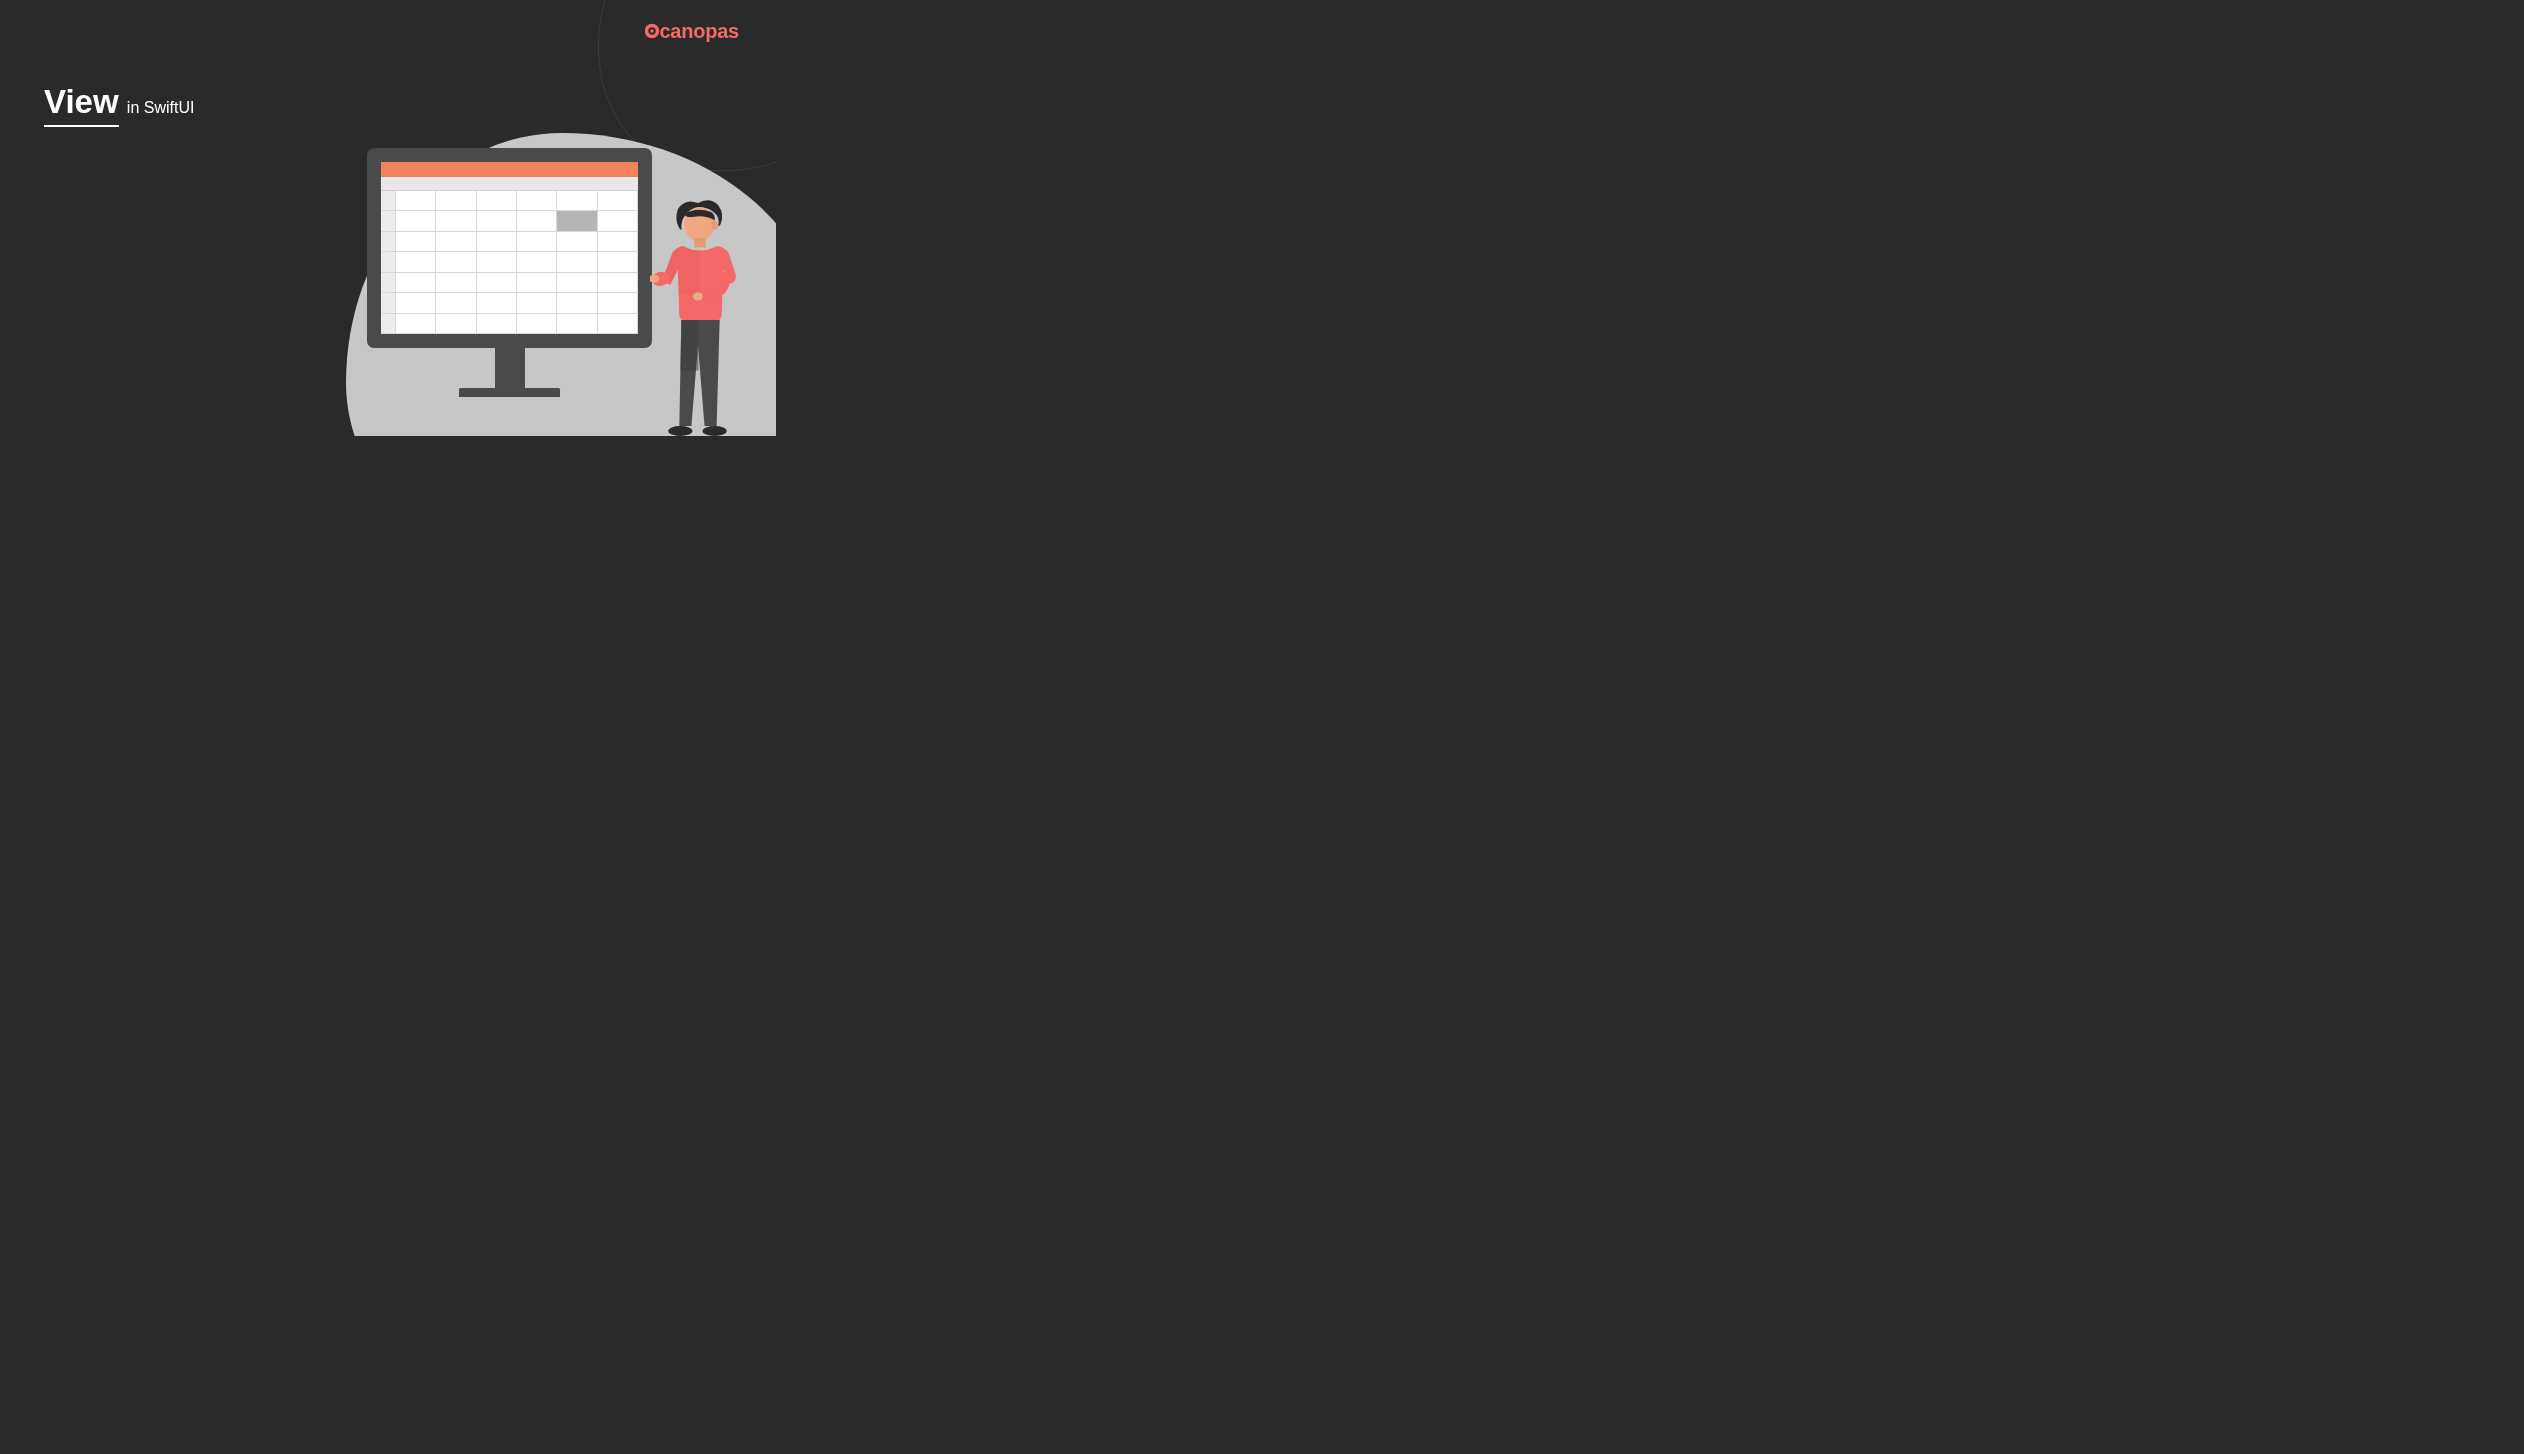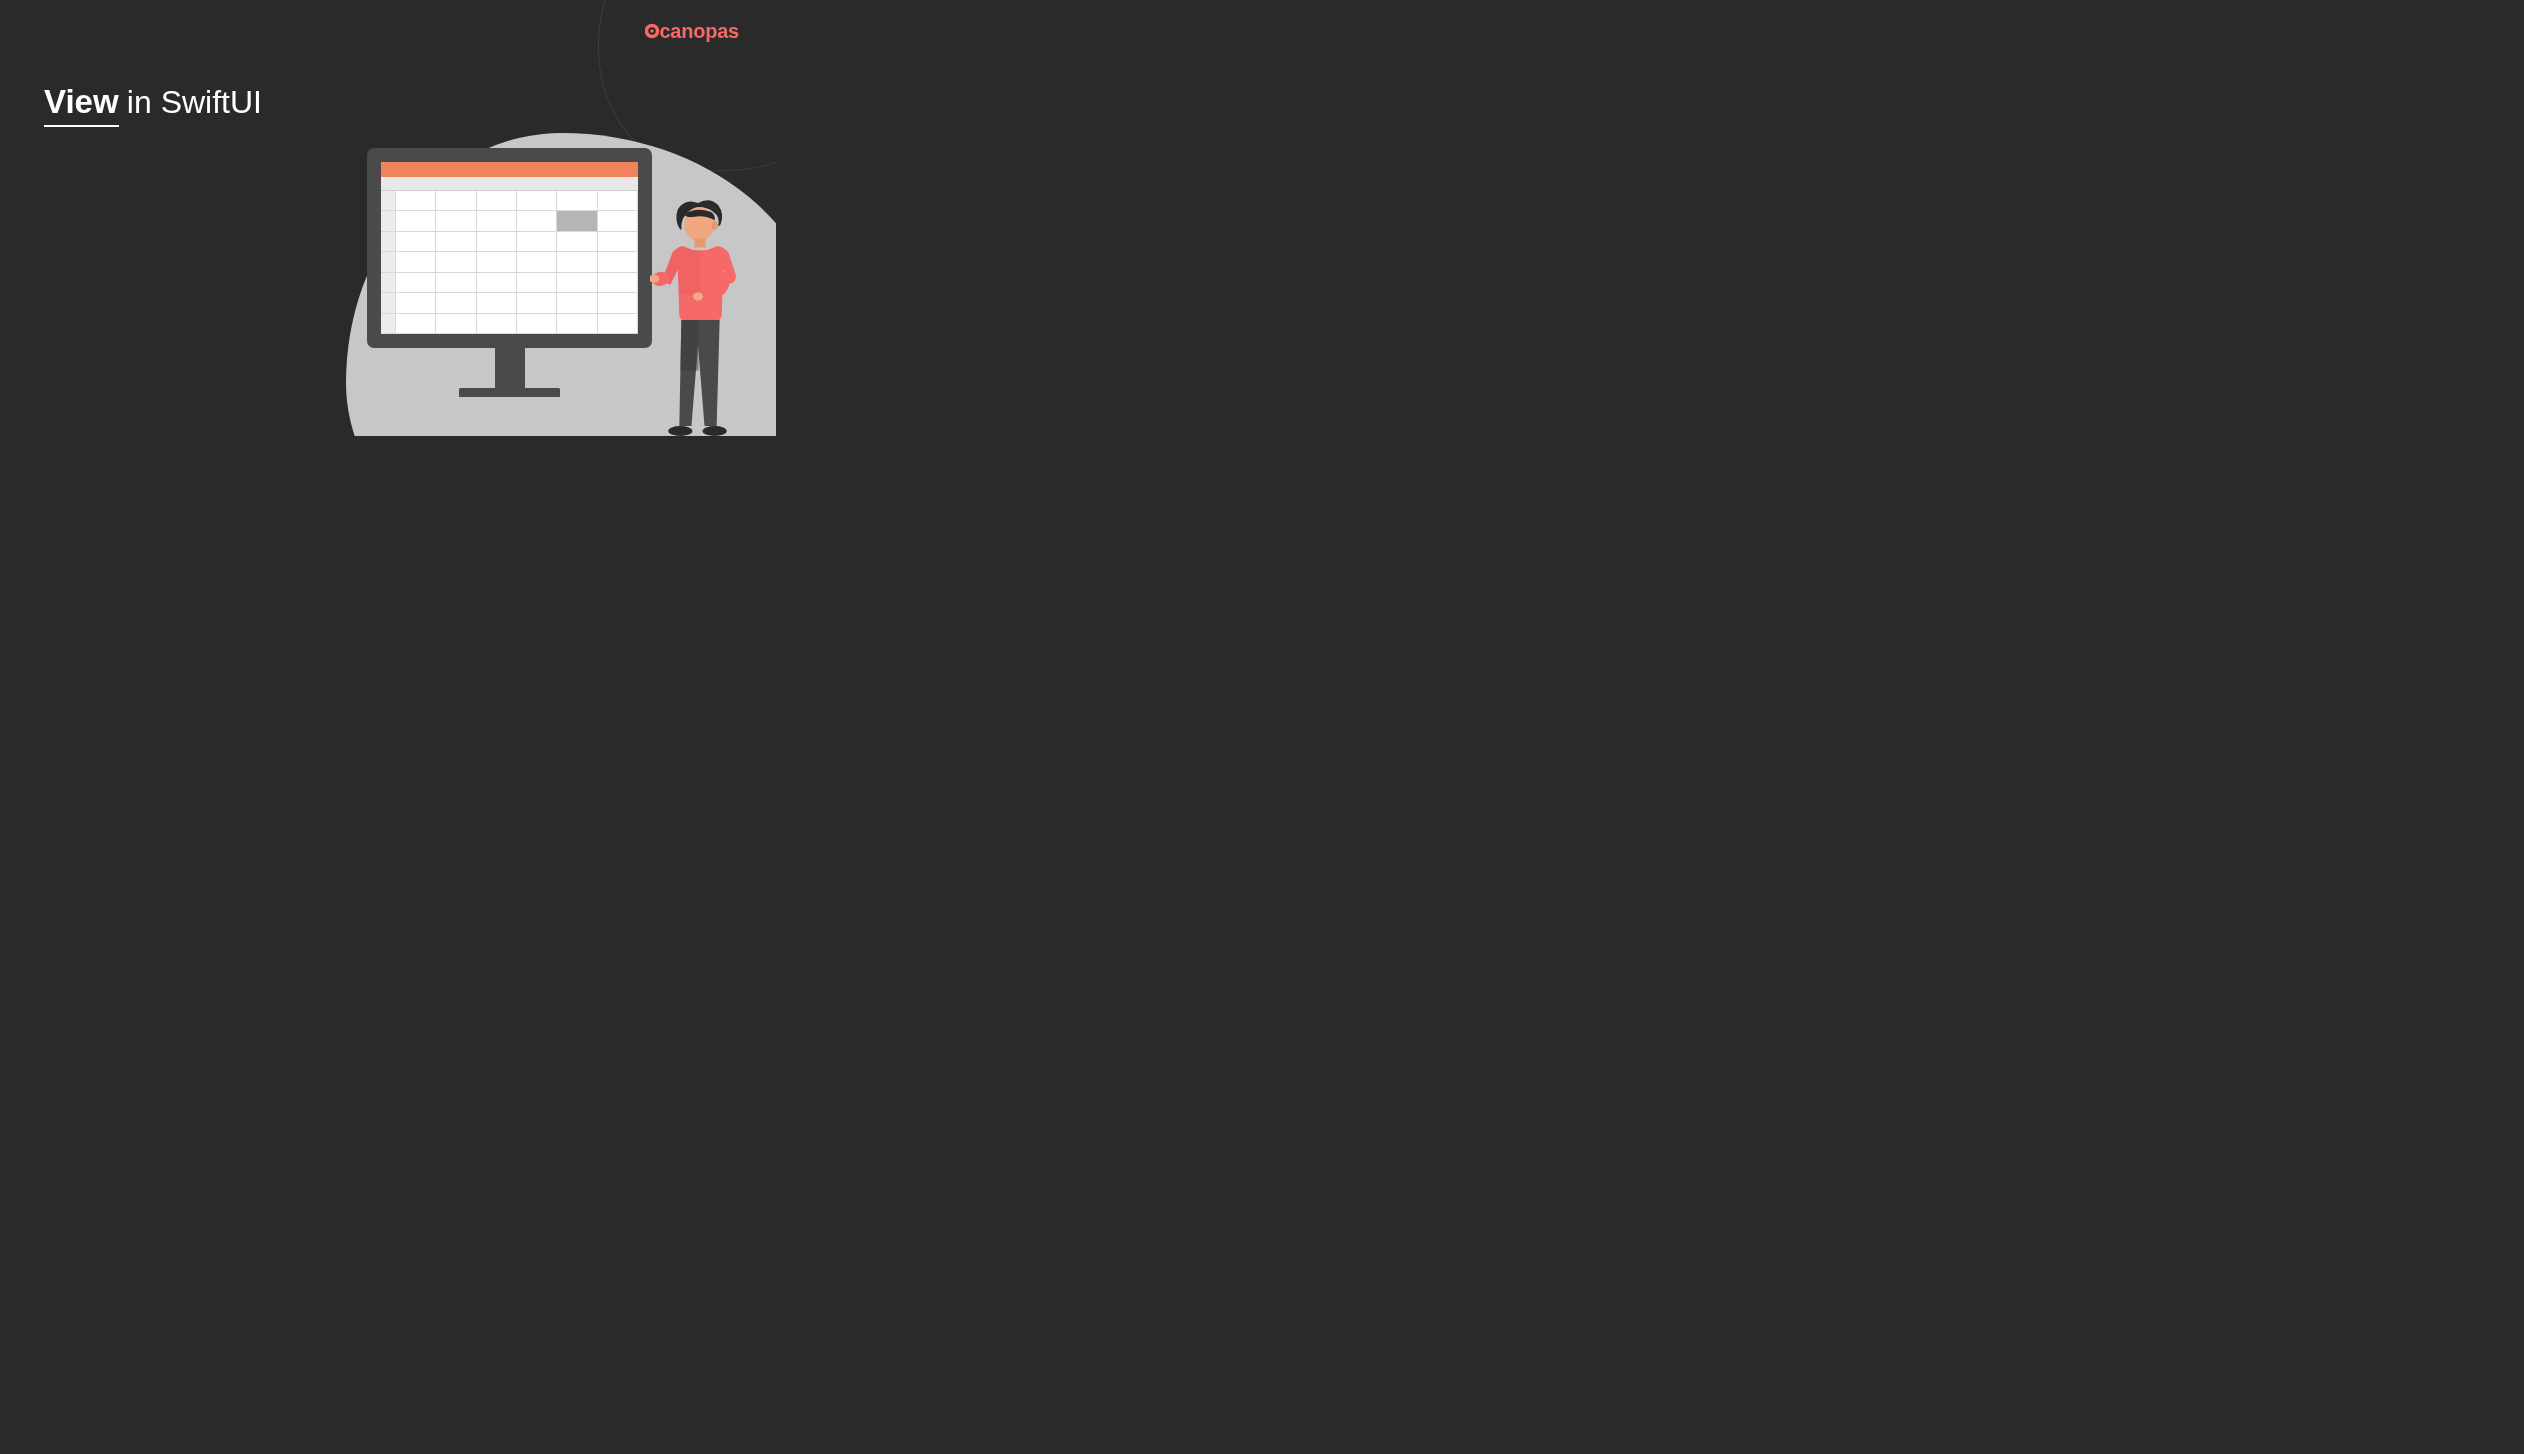--- a/index.html
+++ b/index.html
@@ -42,21 +42,21 @@
       margin-bottom: 19px;
     }
     .title-line2 {
       font-size: 33px;
       font-weight: 700;
       border-bottom: 2.5px solid #ffffff;
       padding-bottom: 4px;
       display: inline-block;
     }
     .title-sub {
-      font-size: 32px;
+      font-size: 16px;
       font-weight: 400;
       margin-left: 6px;
     }
     .blob-tr {
       position: absolute;
       top: -101px;
       right: -101px;
       width: 278px;
       height: 278px;
       border: 1.5px solid #3c3c3c;

